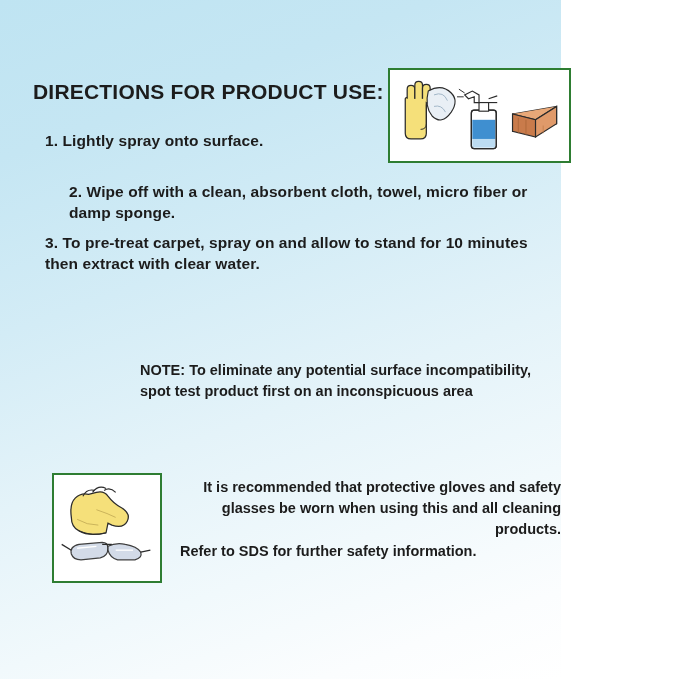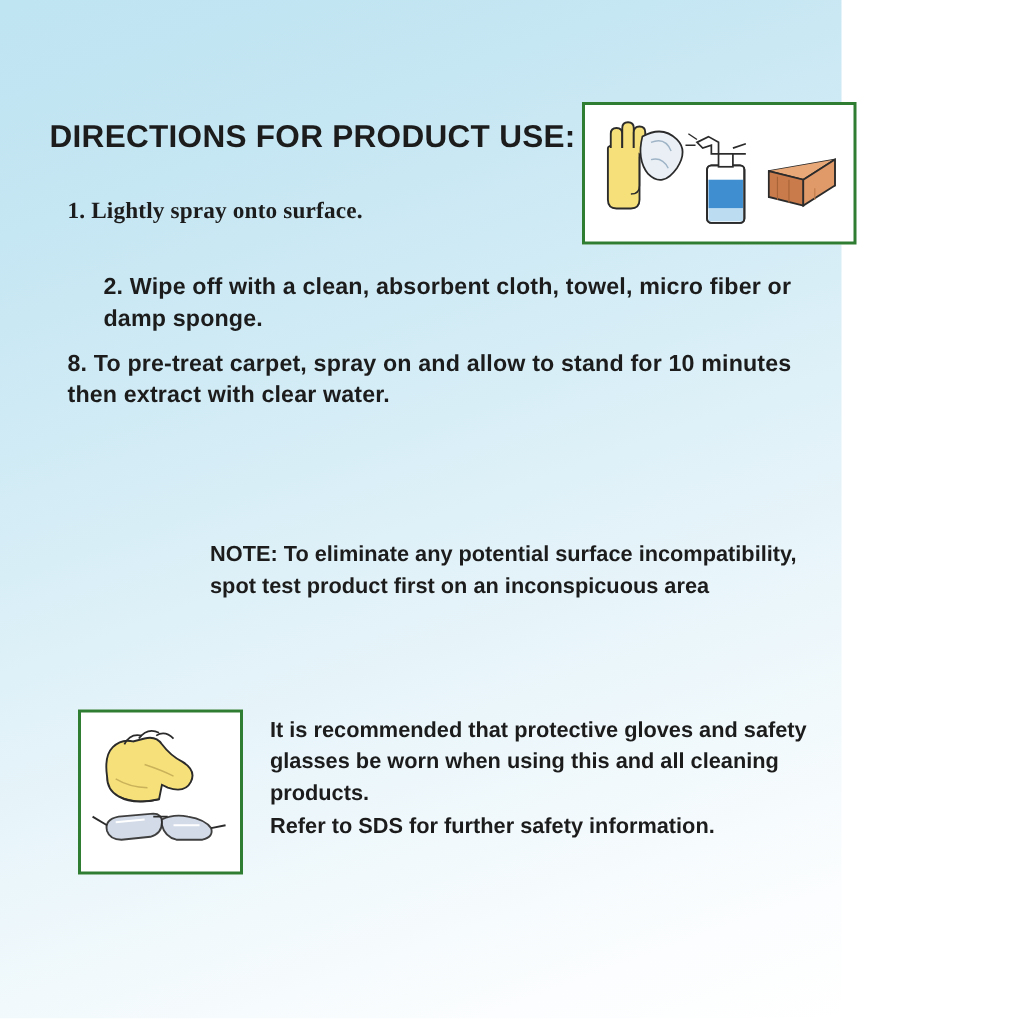--- a/index.html
+++ b/index.html
@@ -29,21 +29,21 @@
     letter-spacing: 0.2px;
   }
   .step {
     position: absolute;
     color: #1c1c1c;
     font-size: 15.5px;
     font-weight: bold;
     line-height: 21px;
     letter-spacing: 0.1px;
   }
-  .step-1 { left: 45px; top: 130px; font-family: Liberation Serif, serif; }
+  .step-1 { left: 45px; top: 130px; }
   .step-2 { left: 45px; top: 181px; margin-left: 24px; }
   .step-3 { left: 45px; top: 232px; }
   .step-4 { left: 45px; top: 305px; }
   .note {
     position: absolute;
     left: 140px;
     top: 360px;
     font-size: 14.5px;
     font-weight: bold;
     color: #1c1c1c;
@@ -89,21 +89,21 @@
 </style>
 </head>
 <body>
 
 <div id="page">
 
   <div class="title">DIRECTIONS FOR PRODUCT USE:</div>
 
   <div class="step step-1">1. Lightly spray onto surface.</div>
   <div class="step step-2">2. Wipe off with a clean, absorbent cloth, towel, micro fiber or damp sponge.</div>
-  <div class="step step-3" style="white-space: pre-line;">8. To pre-treat carpet, spray on and allow to stand for 10 minutes
+  <div class="step step-3" style="white-space: pre-line;">3. To pre-treat carpet, spray on and allow to stand for 10 minutes
 then extract with clear water.</div>
 
   <div class="note" style="white-space: pre-line;">NOTE: To eliminate any potential surface incompatibility,
 spot test product first on an inconspicuous area</div>
 
   <div class="img-box box-spray">
     <svg viewBox="0 0 183 95" xmlns="http://www.w3.org/2000/svg">
 
       <g>
         <path d="M14 30 L14 66 Q14 72 20 72 L30 72 Q36 72 36 66 L36 34 Q36 28 30 28 L20 28 Q14 28 14 30 Z" fill="#f5e07a" stroke="#2b2b2b" stroke-width="1.3"></path>
@@ -160,17 +160,17 @@
         <path d="M56 74 Q64 70 74 72 Q86 74 90 80 Q92 86 84 88 L66 88 Q58 86 56 78 Z" fill="#cfd8e6" stroke="#2b2b2b" stroke-width="1.3" opacity="0.9"></path>
         <path d="M50 72 L60 72" stroke="#2b2b2b" stroke-width="1.3" fill="none"></path>
         <path d="M18 78 L8 72" stroke="#2b2b2b" stroke-width="1.3" fill="none"></path>
         <path d="M90 80 L100 78" stroke="#2b2b2b" stroke-width="1.3" fill="none"></path>
         <path d="M24 76 L44 74" stroke="#ffffff" stroke-width="1.4" fill="none"></path>
         <path d="M64 78 L82 78" stroke="#ffffff" stroke-width="1.4" fill="none"></path>
       </g>
     </svg>
   </div>
 
-  <div class="safety-text" style="white-space: pre-line;">It is recommended that protective gloves and safety
+  <div class="safety-text" style="white-space: pre-line; text-align: right;">It is recommended that protective gloves and safety
 glasses be worn when using this and all cleaning products.</div>
   <div class="sds-text">Refer to SDS for further safety information.</div>
 
 </div>
 
 </body></html>

